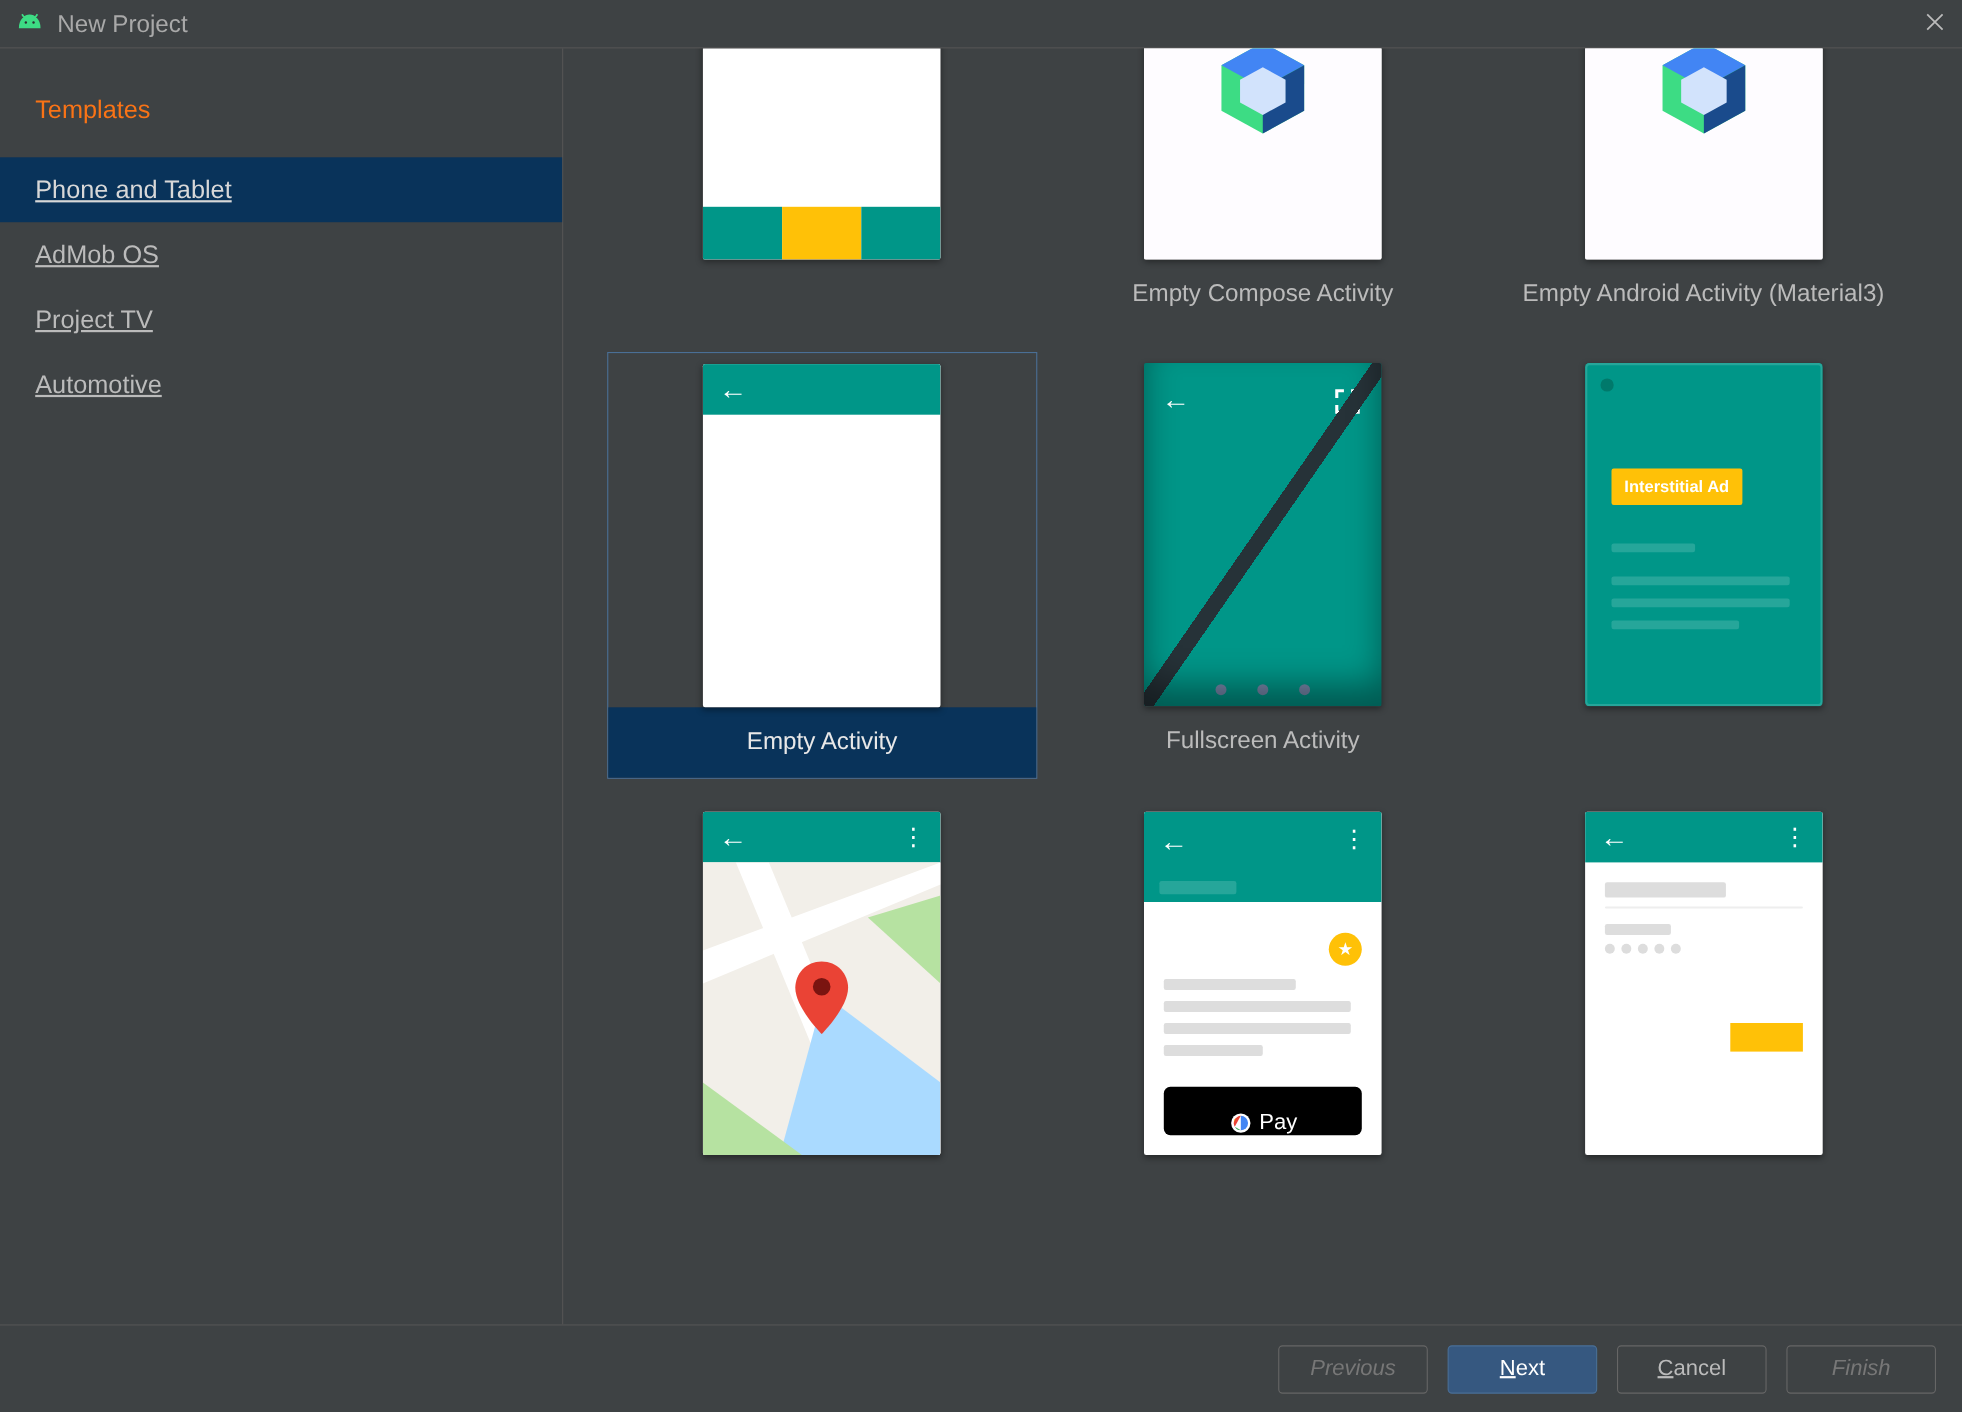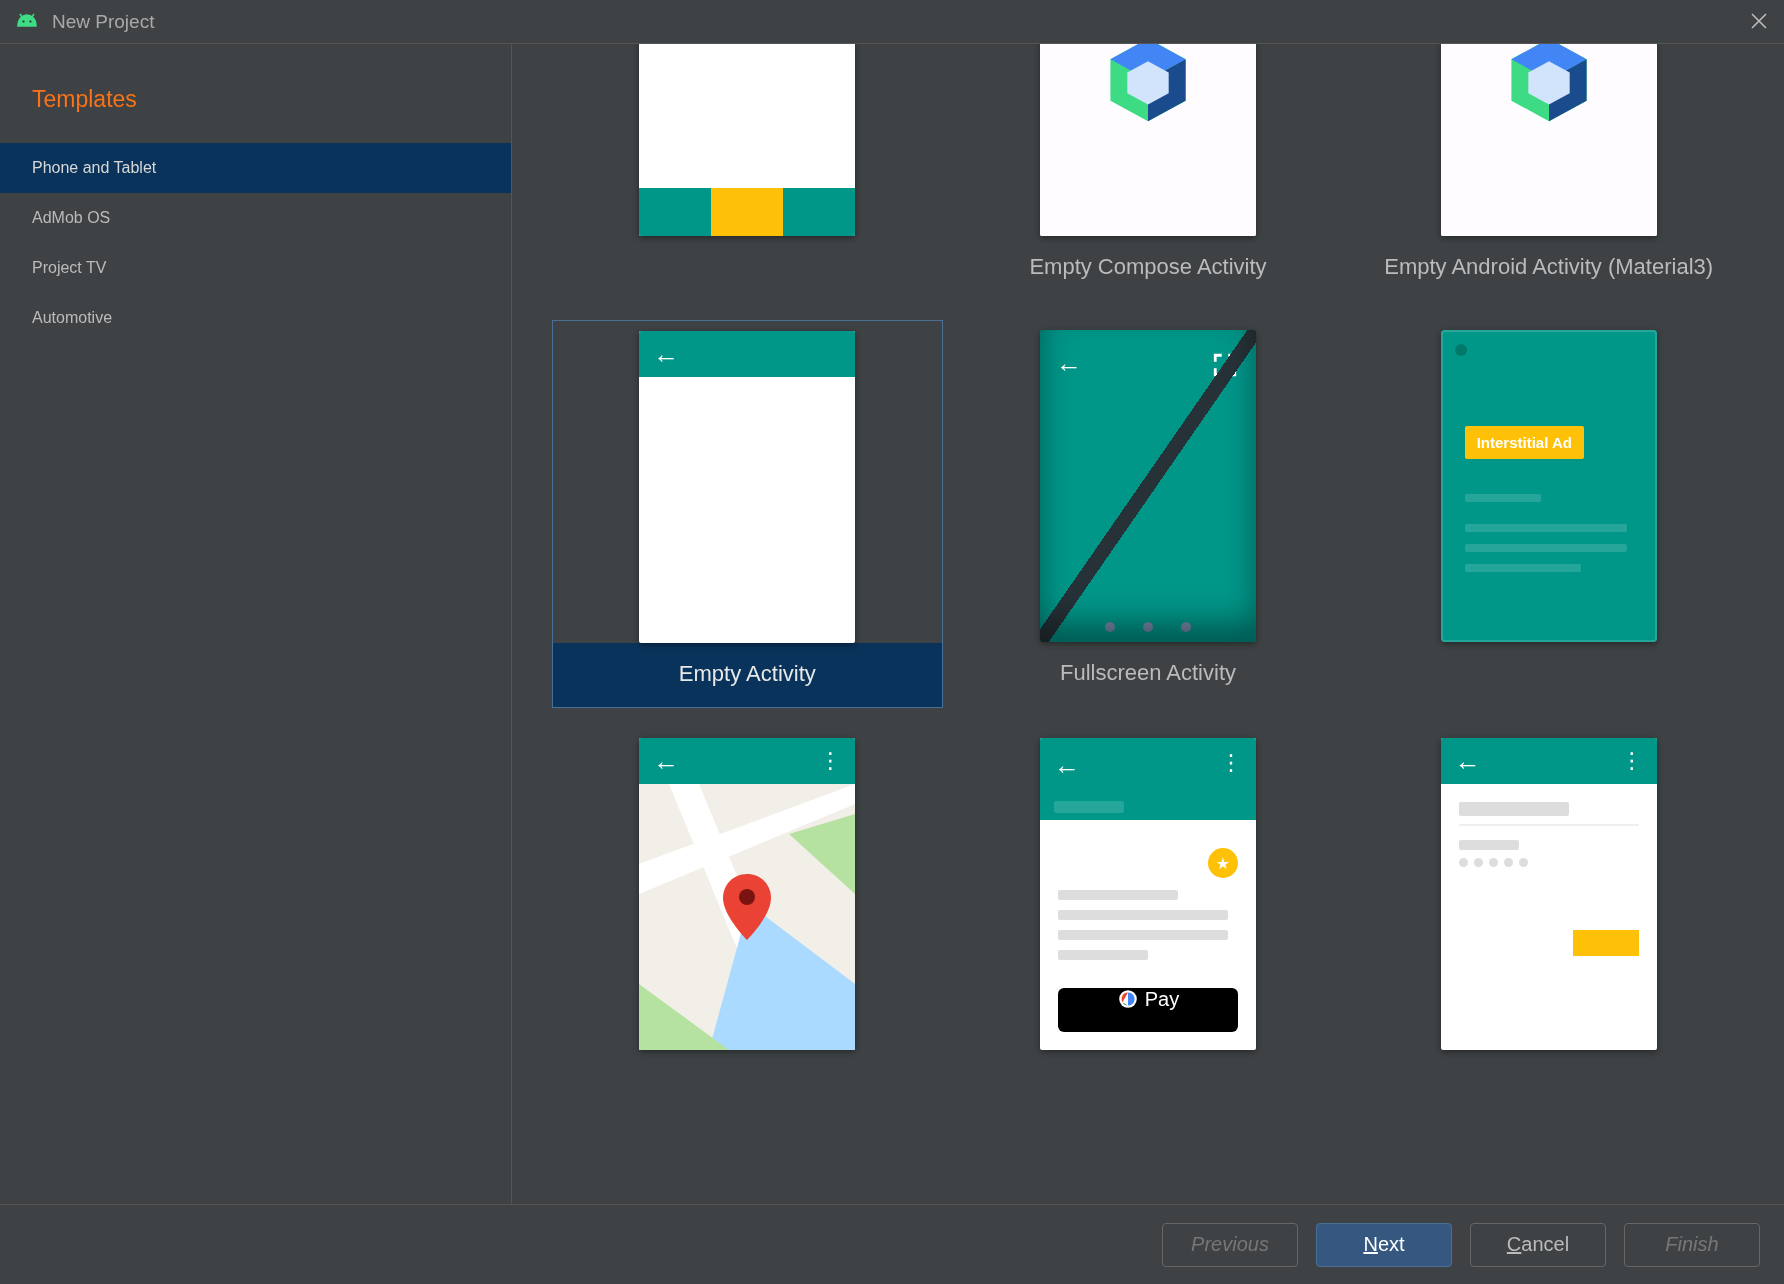--- a/index.html
+++ b/index.html
@@ -13,43 +13,44 @@
     position: relative;
   }
   .titlebar {
     height: 44px;
     display: flex;
     align-items: center;
     border-bottom: 1px solid #555;
     padding: 0 16px;
   }
   .titlebar .android-icon { margin-right: 14px; }
-  .titlebar .title { font-size: 19px; color: #a9a9a9; }
+  .titlebar .title { font-size: 22px; color: #a9a9a9; }
   .titlebar .close-icon { margin-left: auto; color: #bbb; font-size: 24px; cursor: pointer; }
 
   .main {
     display: flex;
     height: calc(100% - 44px - 80px);
   }
 
   .sidebar {
     width: 512px;
     border-right: 1px solid #555;
     padding-top: 42px;
   }
   .sidebar-heading {
     font-size: 23px;
     color: #f97316;
     padding: 0 32px 30px 32px;
   }
   .sidebar-item {
-    font-size: 16px;
+    font-size: 23px;
     padding: 16px 32px;
     color: #bbb;
     cursor: pointer;
+    text-decoration: underline;
   }
   .sidebar-item.selected {
     background: #09335a;
     color: #d8d8d8;
   }
 
   .gallery {
     flex: 1;
     overflow: hidden;
     padding: 0 40px;
@@ -132,21 +133,21 @@
   .admob .l3 { top: 214px; width: 162px; }
   .admob .l4 { top: 234px; width: 116px; }
 
   
   .map-body { position: absolute; top: 46px; left: 0; right: 0; bottom: 0; background: #f2efe9; }
 
   
   .pay-body { background: #fff; }
   .pay-body .fab { position: absolute; top: 110px; right: 18px; width: 30px; height: 30px; border-radius: 50%; background: #ffc107; color: #fff; display: flex; align-items: center; justify-content: center; font-size: 16px; }
   .pay-body .line { height: 10px; background: #ddd; border-radius: 2px; margin: 10px 18px; }
-  .pay-body .gpay { position: absolute; bottom: 18px; left: 18px; right: 18px; height: 44px; background: #000; border-radius: 6px; display: flex; align-items: flex-start; justify-content: center; color: #fff; font-size: 20px; font-weight: 500; }
+  .pay-body .gpay { position: absolute; bottom: 18px; left: 18px; right: 18px; height: 44px; background: #000; border-radius: 6px; display: flex; align-items: flex-end; justify-content: center; color: #fff; font-size: 20px; font-weight: 500; }
 
   
   .pd-body { background: #fff; }
   .pd-body .line { height: 10px; background: #ddd; border-radius: 2px; }
   .pd-body .yellow-btn { position: absolute; bottom: 94px; right: 18px; width: 66px; height: 26px; background: #ffc107; }
 
   .footer {
     position: absolute;
     left: 0; right: 0; bottom: 0;
     height: 80px;

